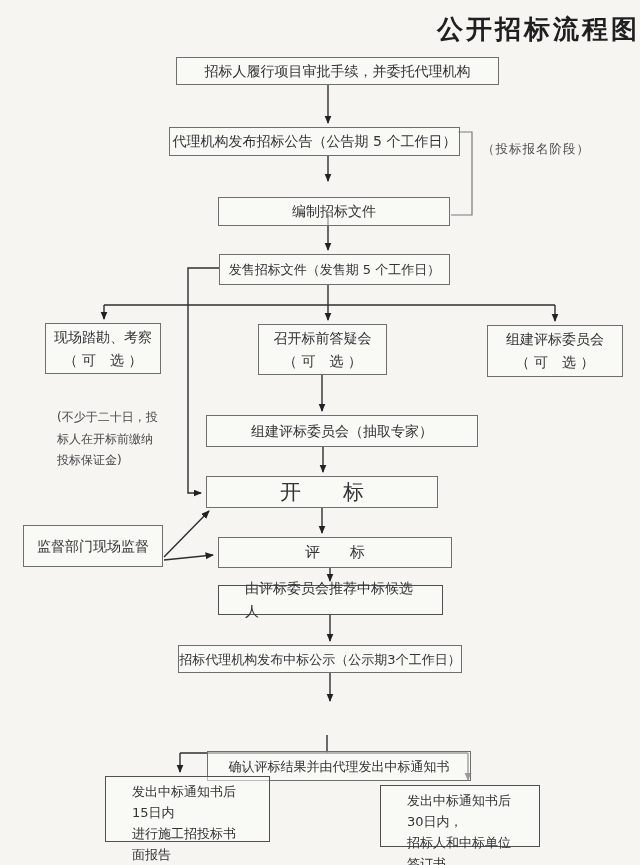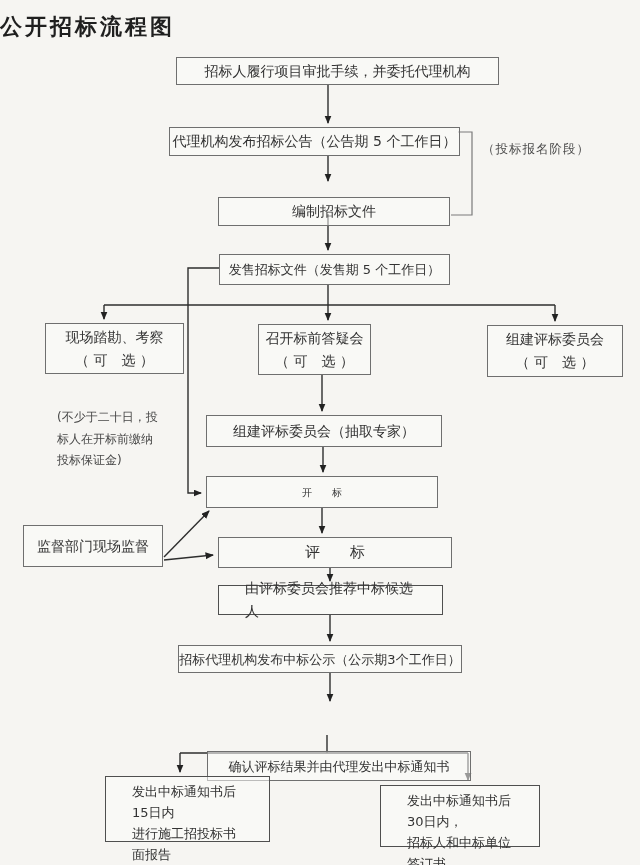--- a/index.html
+++ b/index.html
@@ -3,22 +3,22 @@
 <meta charset="utf-8">
 <style>
   html,body{margin:0;padding:0;background:#e9e9e7;}
   .page{
     position:relative;width:640px;height:865px;margin:0 auto;
     background:#f6f5f2;overflow:hidden;
     font-family:"DejaVu Sans","Liberation Sans",sans-serif;
     color:#3a3a3a;
   }
   .title{
-    position:absolute;left:0;top:12px;width:640px;text-align:left;
-    font-size:22px;font-weight:bold;letter-spacing:3px;color:#1f1f1f;
+    position:absolute;left:0;top:12px;width:640px;text-align:right;
+    font-size:26px;font-weight:bold;letter-spacing:3px;color:#1f1f1f;
   }
   .box{
     position:absolute;border:1px solid #6f6f6f;background:rgba(252,252,250,.55);
     display:flex;align-items:center;justify-content:center;text-align:center;
     font-size:14px;line-height:23px;white-space:pre-line;box-sizing:border-box;
     color:#333;
   }
   .box.small{font-size:13px;line-height:21px;}
   .box.left-text{justify-content:flex-start;text-align:left;padding:4px 26px;}
   .box.dark{border-color:#4f4f4f;}
@@ -88,36 +88,36 @@
   <div class="box" style="left:152px;top:57px;width:323px;height:28px;margin-left:24px;">招标人履行项目审批手续，并委托代理机构</div>
 
   <div class="box" style="left:169px;top:127px;width:291px;height:29px;">代理机构发布招标公告（公告期 5 个工作日）</div>
 
   <div class="phase-label" style="left:482px;top:141px;">（投标报名阶段）</div>
 
   <div class="box" style="left:218px;top:185px;width:232px;height:29px;margin-top:12px;">编制招标文件</div>
 
   <div class="box small" style="left:219px;top:254px;width:231px;height:31px;">发售招标文件（发售期 5 个工作日）</div>
 
-  <div class="box" style="left:45px;top:323px;width:139px;height:51px;">现场踏勘、考察
+  <div class="box" style="left:45px;top:323px;width:116px;height:51px;">现场踏勘、考察
 （ 可　选 ）</div>
 
-  <div class="box" style="left:258px;top:324px;width:113px;height:51px;">召开标前答疑会
+  <div class="box" style="left:258px;top:324px;width:129px;height:51px;">召开标前答疑会
 （ 可　选 ）</div>
 
   <div class="box" style="left:487px;top:325px;width:136px;height:52px;">组建评标委员会
 （ 可　选 ）</div>
 
   <div class="note" style="left:57px;top:407px;width:140px;">(不少于二十日，投
 标人在开标前缴纳
 投标保证金)</div>
 
-  <div class="box" style="left:206px;top:415px;width:236px;height:32px;">组建评标委员会（抽取专家）</div>
+  <div class="box" style="left:206px;top:415px;width:272px;height:32px;">组建评标委员会（抽取专家）</div>
 
-  <div class="box" style="left:206px;top:476px;width:232px;height:32px;font-size:10px;">开　　标</div>
+  <div class="box" style="left:206px;top:476px;width:232px;height:32px;font-size:21px;">开　　标</div>
 
   <div class="box" style="left:23px;top:525px;width:140px;height:42px;">监督部门现场监督</div>
 
   <div class="box" style="left:218px;top:537px;width:234px;height:31px;font-size:15px;">评　　标</div>
 
   <div class="box dark left-text" style="left:218px;top:585px;width:225px;height:30px;">由评标委员会推荐中标候选人</div>
 
   <div class="box small" style="left:178px;top:645px;width:284px;height:28px;">招标代理机构发布中标公示（公示期3个工作日）</div>
 
   <div class="box small" style="left:207px;top:705px;width:264px;height:30px;margin-top:46px;">确认评标结果并由代理发出中标通知书</div>

